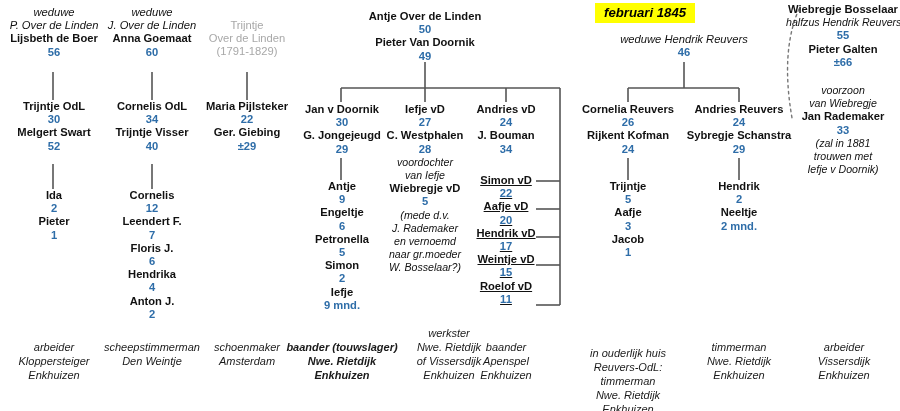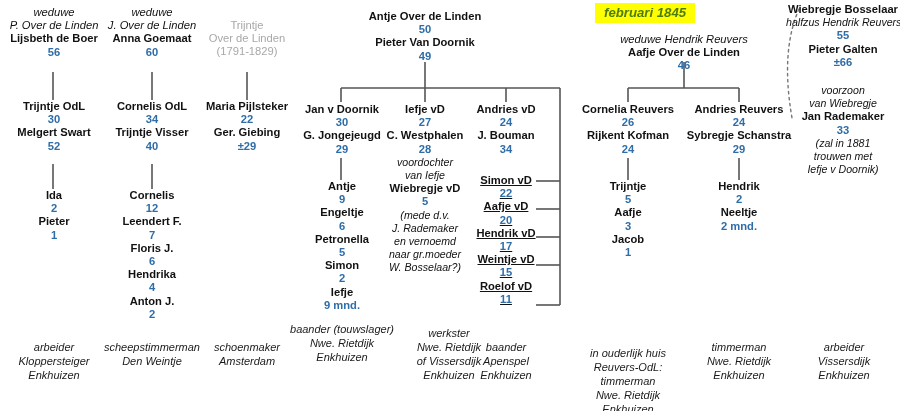--- a/index.html
+++ b/index.html
@@ -20,21 +20,21 @@
   .age{color:#2e6da8;font-weight:bold;}
   .gray{color:#a8a8a8;font-weight:normal;}
 
   .ln{line-height:13.2px;font-size:11.2px;white-space:nowrap;}
   .ln.small{font-size:10.6px;}
 
   
   .hl{
     background:#ffff00;font-style:italic;font-weight:bold;
     font-size:13.2px;padding:2px 9px 3px 9px;display:inline-block;
-    color:#4d7c0f;
+    color:#000000;
   }
 
   
   svg.wires{position:absolute;left:0;top:0;width:900px;height:411px;pointer-events:none;}
 
   .occ{position:absolute;text-align:center;font-style:italic;font-size:11px;line-height:14px;color:#1a1a1a;}
   .occ div{white-space:nowrap;}
 </style>
 </head>
 <body>
@@ -199,21 +199,20 @@
     <div class="ln bold">Roelof vD</div>
     <div class="ln age">11</div>
   </div>
 
   <div style="position:absolute;left:595px;top:3px;">
     <span class="hl">februari 1845</span>
   </div>
 
   <div class="col" style="left:594px;top:33px;width:180px;">
     <div class="ln ital">weduwe Hendrik Reuvers</div>
-    <div class="ln bold">Aafje Over de Linden</div>
     <div class="ln age">46</div>
   </div>
 
   <div class="col" style="left:574px;top:103px;width:108px;">
     <div class="ln bold">Cornelia Reuvers</div>
     <div class="ln age">26</div>
     <div class="ln bold">Rijkent Kofman</div>
     <div class="ln age">24</div>
   </div>
   <div class="col" style="left:574px;top:180px;width:108px;">
@@ -261,21 +260,21 @@
     <div>Enkhuizen</div>
   </div>
   <div class="occ" style="left:98px;top:340px;width:108px;">
     <div>scheepstimmerman</div>
     <div>Den Weintje</div>
   </div>
   <div class="occ" style="left:193px;top:340px;width:108px;">
     <div>schoenmaker</div>
     <div>Amsterdam</div>
   </div>
-  <div class="occ" style="left:285px;top:322px;width:114px;">
+  <div class="occ" style="left:285px;top:340px;width:114px;font-weight:bold;">
     <div>baander (touwslager)</div>
     <div>Nwe. Rietdijk</div>
     <div>Enkhuizen</div>
   </div>
   <div class="occ" style="left:398px;top:326px;width:102px;">
     <div>werkster</div>
     <div>Nwe. Rietdijk</div>
     <div>of Vissersdijk</div>
     <div>Enkhuizen</div>
   </div>

